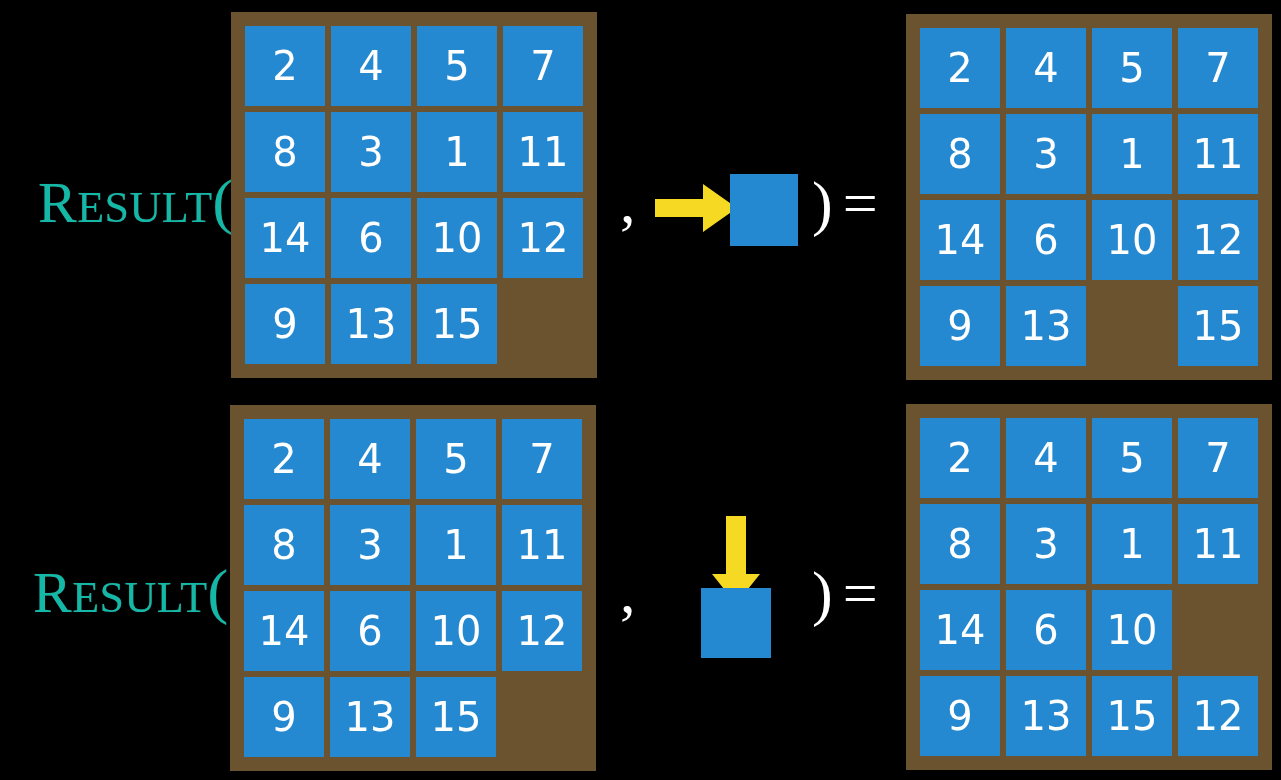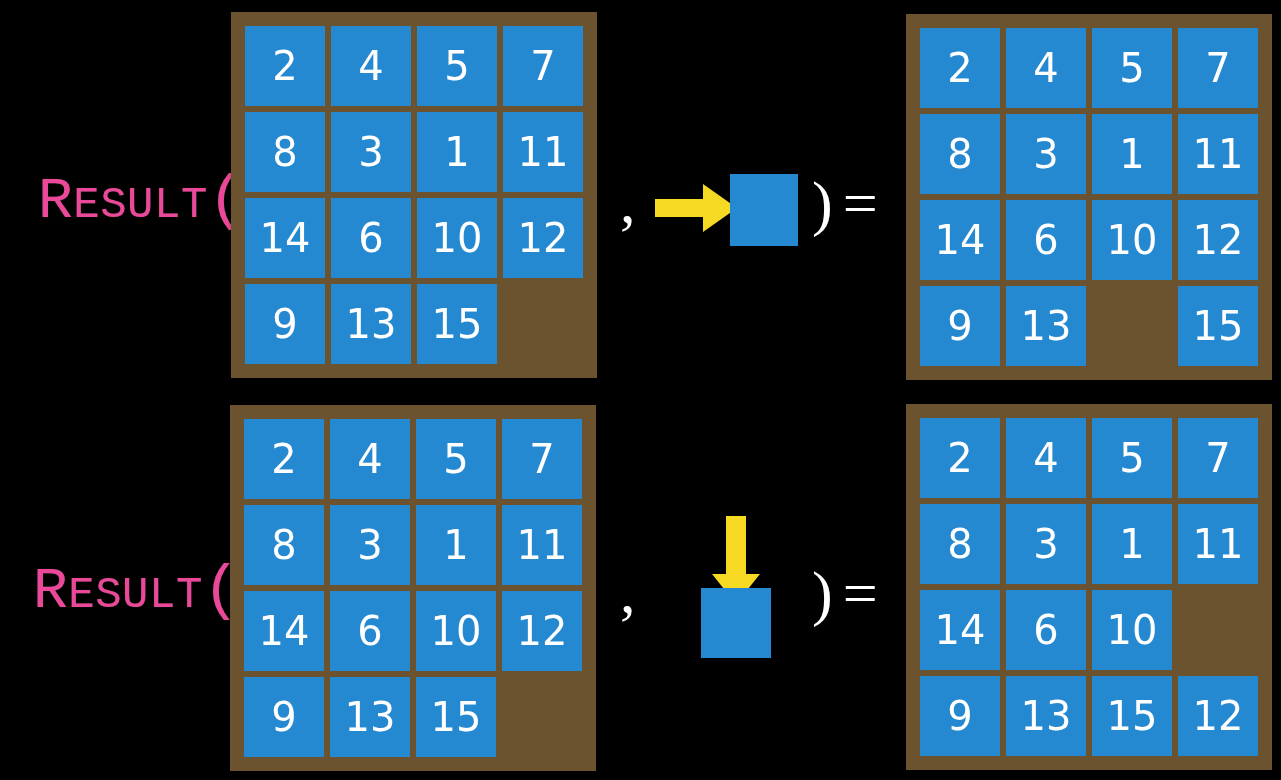--- a/index.html
+++ b/index.html
@@ -18,22 +18,22 @@
   .stage {
     position: absolute;
     left: 0; top: 0;
     width: 1281px;
     height: 780px;
   }
 
   
   .result-label {
     position: absolute;
-    color: #ec4899;
-    font-family: Liberation Mono, monospace;
+    color: #14b8a6;
+    font-family: Liberation Serif, serif;
     font-weight: 400;
     white-space: nowrap;
     letter-spacing: 0.5px;
     line-height: 1;
     text-shadow: 0 0 1px rgba(255,255,255,0.25);
     text-align: center;
   }
   .result-label .cap {
     font-size: 58px;
   }

